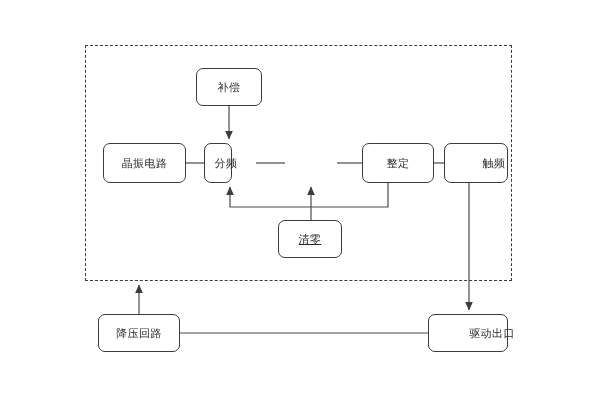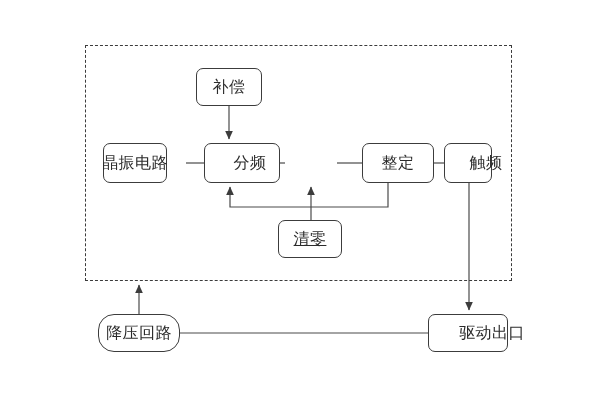--- a/index.html
+++ b/index.html
@@ -27,21 +27,21 @@
   .node-box {
     position: absolute;
     box-sizing: border-box;
     border: 1.1px solid #3c3c3c;
     border-radius: 7px;
     background: #ffffff;
     display: flex;
     align-items: center;
     justify-content: center;
     color: #2b2b2b;
-    font-size: 16px;
+    font-size: 11px;
     line-height: 1;
     letter-spacing: 0.4px;
     white-space: nowrap;
   }
   .node-label {
     display: block;
     pointer-events: none;
   }
   .dashed-group {
     position: absolute;
@@ -75,42 +75,42 @@
         <path d="M 180 333 L 428 333" fill="none" stroke="#4a4a4a" stroke-width="1.2" stroke-linecap="butt" stroke-linejoin="miter"></path>
       </g>
   </svg>
 
   <div class="dashed-group" style="left: 85px; top: 45px; width: 427px; height: 236px; border-color: rgb(60, 60, 60);"></div>
 
   <div class="node-box" style="left: 196px; top: 68px; width: 66px; height: 38px; border-color: rgb(60, 60, 60); color: rgb(43, 43, 43);">
     <span class="node-label">补偿</span>
   </div>
 
-  <div class="node-box" style="left: 103px; top: 143px; width: 64px; height: 40px; border-color: rgb(60, 60, 60); color: rgb(43, 43, 43);">
+  <div class="node-box" style="left: 103px; top: 143px; width: 83px; height: 40px; border-color: rgb(60, 60, 60); color: rgb(43, 43, 43);">
     <span class="node-label">晶振电路</span>
   </div>
 
-  <div class="node-box" style="left: 204px; top: 143px; width: 76px; height: 40px; border-color: rgb(60, 60, 60); color: rgb(43, 43, 43); padding-left: 16px;">
+  <div class="node-box" style="left: 204px; top: 143px; width: 28px; height: 40px; border-color: rgb(60, 60, 60); color: rgb(43, 43, 43); padding-left: 16px;">
     <span class="node-label">分频</span>
   </div>
 
 
   <div class="node-box" style="left: 362px; top: 143px; width: 72px; height: 40px; border-color: rgb(60, 60, 60); color: rgb(43, 43, 43);">
     <span class="node-label">整定</span>
   </div>
 
-  <div class="node-box" style="left: 444px; top: 143px; width: 48px; height: 40px; border-color: rgb(60, 60, 60); color: rgb(43, 43, 43); padding-left: 36px;">
+  <div class="node-box" style="left: 444px; top: 143px; width: 64px; height: 40px; border-color: rgb(60, 60, 60); color: rgb(43, 43, 43); padding-left: 36px;">
     <span class="node-label">触频</span>
   </div>
 
   <div class="node-box" style="left: 278px; top: 220px; width: 64px; height: 38px; border-color: rgb(60, 60, 60); color: rgb(43, 43, 43); text-decoration: underline;">
     <span class="node-label">清零</span>
   </div>
 
-  <div class="node-box" style="left: 98px; top: 314px; width: 82px; height: 38px; border-color: rgb(60, 60, 60); color: rgb(43, 43, 43); border-radius: 16px;">
+  <div class="node-box" style="left: 98px; top: 314px; width: 82px; height: 38px; border-color: rgb(60, 60, 60); color: rgb(43, 43, 43);">
     <span class="node-label">降压回路</span>
   </div>
 
   <div class="node-box" style="left: 428px; top: 314px; width: 80px; height: 38px; border-color: rgb(60, 60, 60); color: rgb(43, 43, 43); padding-left: 48px;">
     <span class="node-label">驱动出口</span>
   </div>
 
 </div>
 
 </body></html>

